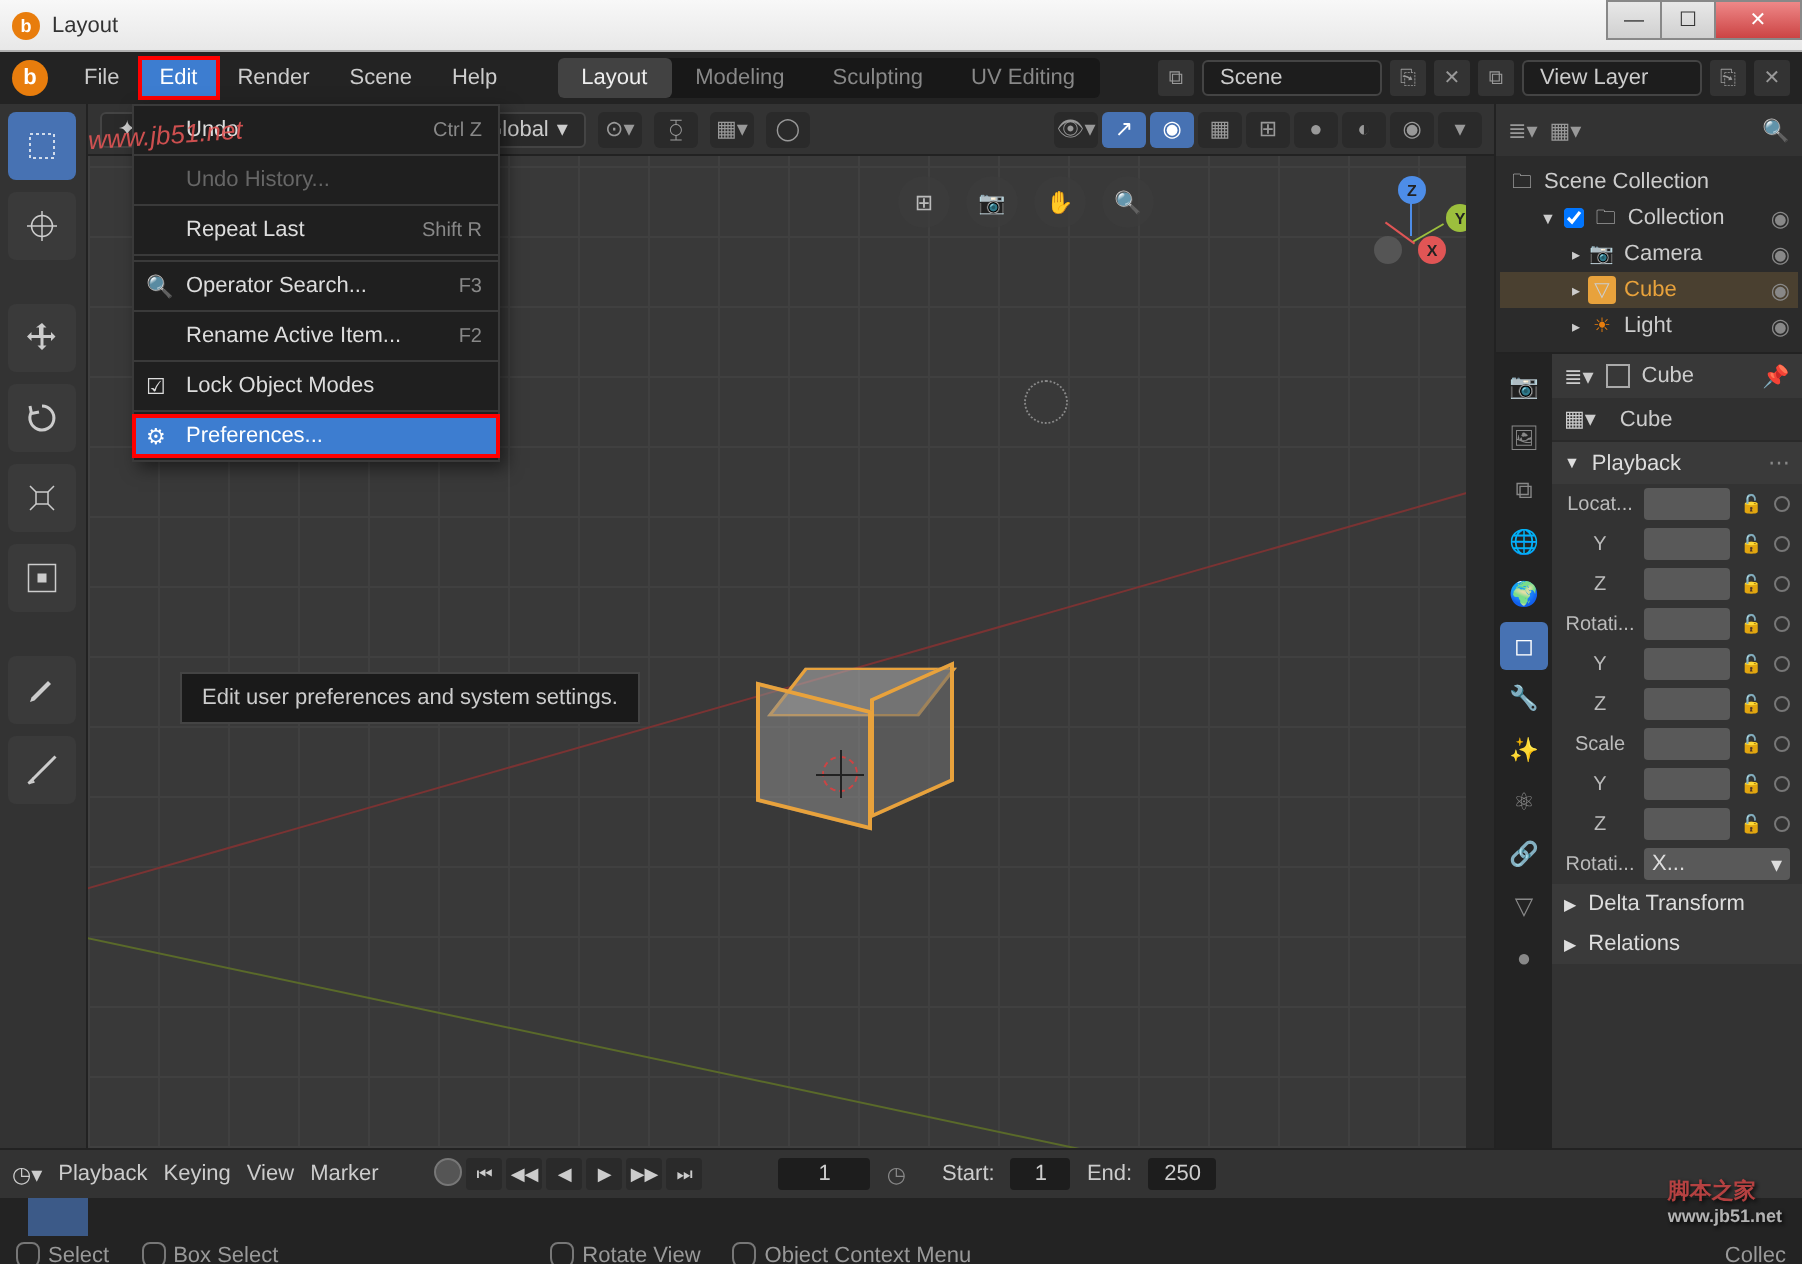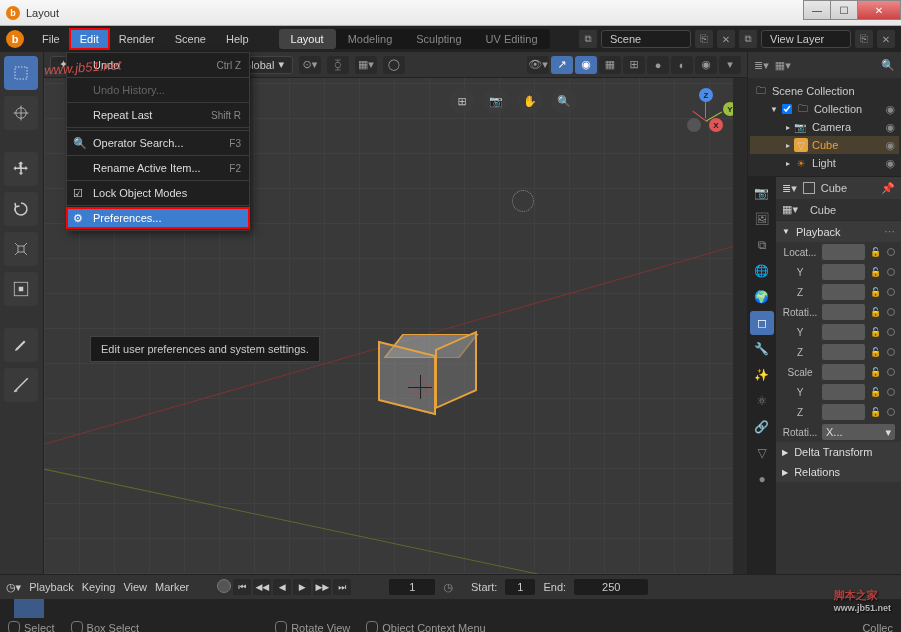--- a/index.html
+++ b/index.html
@@ -435,21 +435,21 @@
       <div class="play-btn">◀</div>
       <div class="play-btn">▶</div>
       <div class="play-btn">▶▶</div>
       <div class="play-btn">⏭</div>
     </div>
     <div class="frame-field" style="margin-left:30px">1</div>
     <span style="color:#888">◷</span>
     <span style="margin-left:10px">Start:</span>
     <div class="frame-field" style="padding:2px 12px">1</div>
     <span>End:</span>
-    <div class="frame-field" style="padding:2px 28px">250</div>
+    <div class="frame-field" style="padding:2px 8px">250</div>
   </div>
   <div class="timeline-track">
     <div class="timeline-cursor"></div>
   </div>
 </div>
 
 <div class="statusbar">
   <div class="status-item">
       <div class="mouse-ico"></div>
       <span>Select</span>

